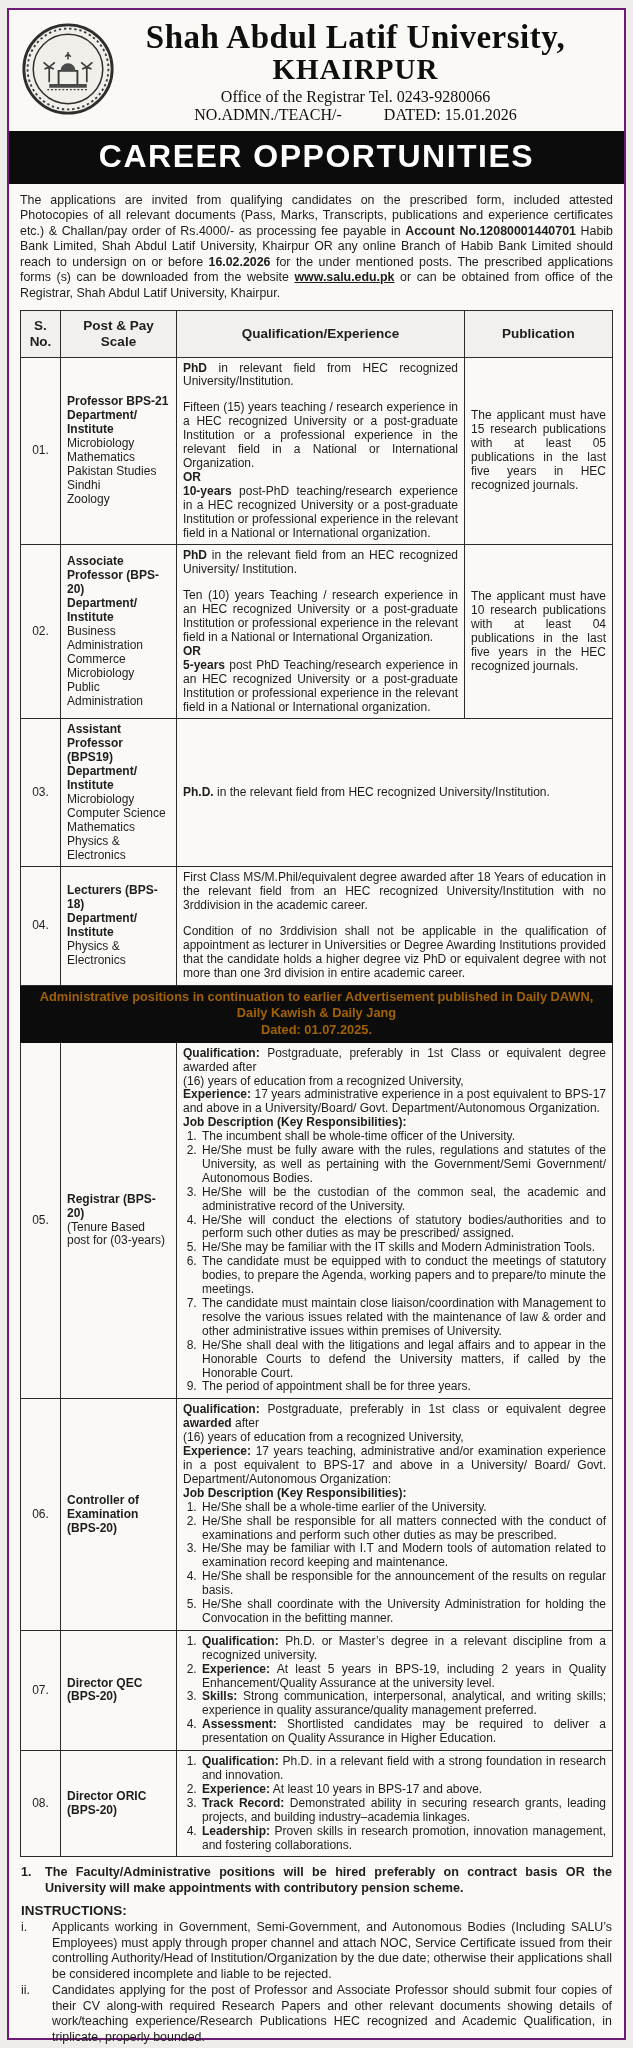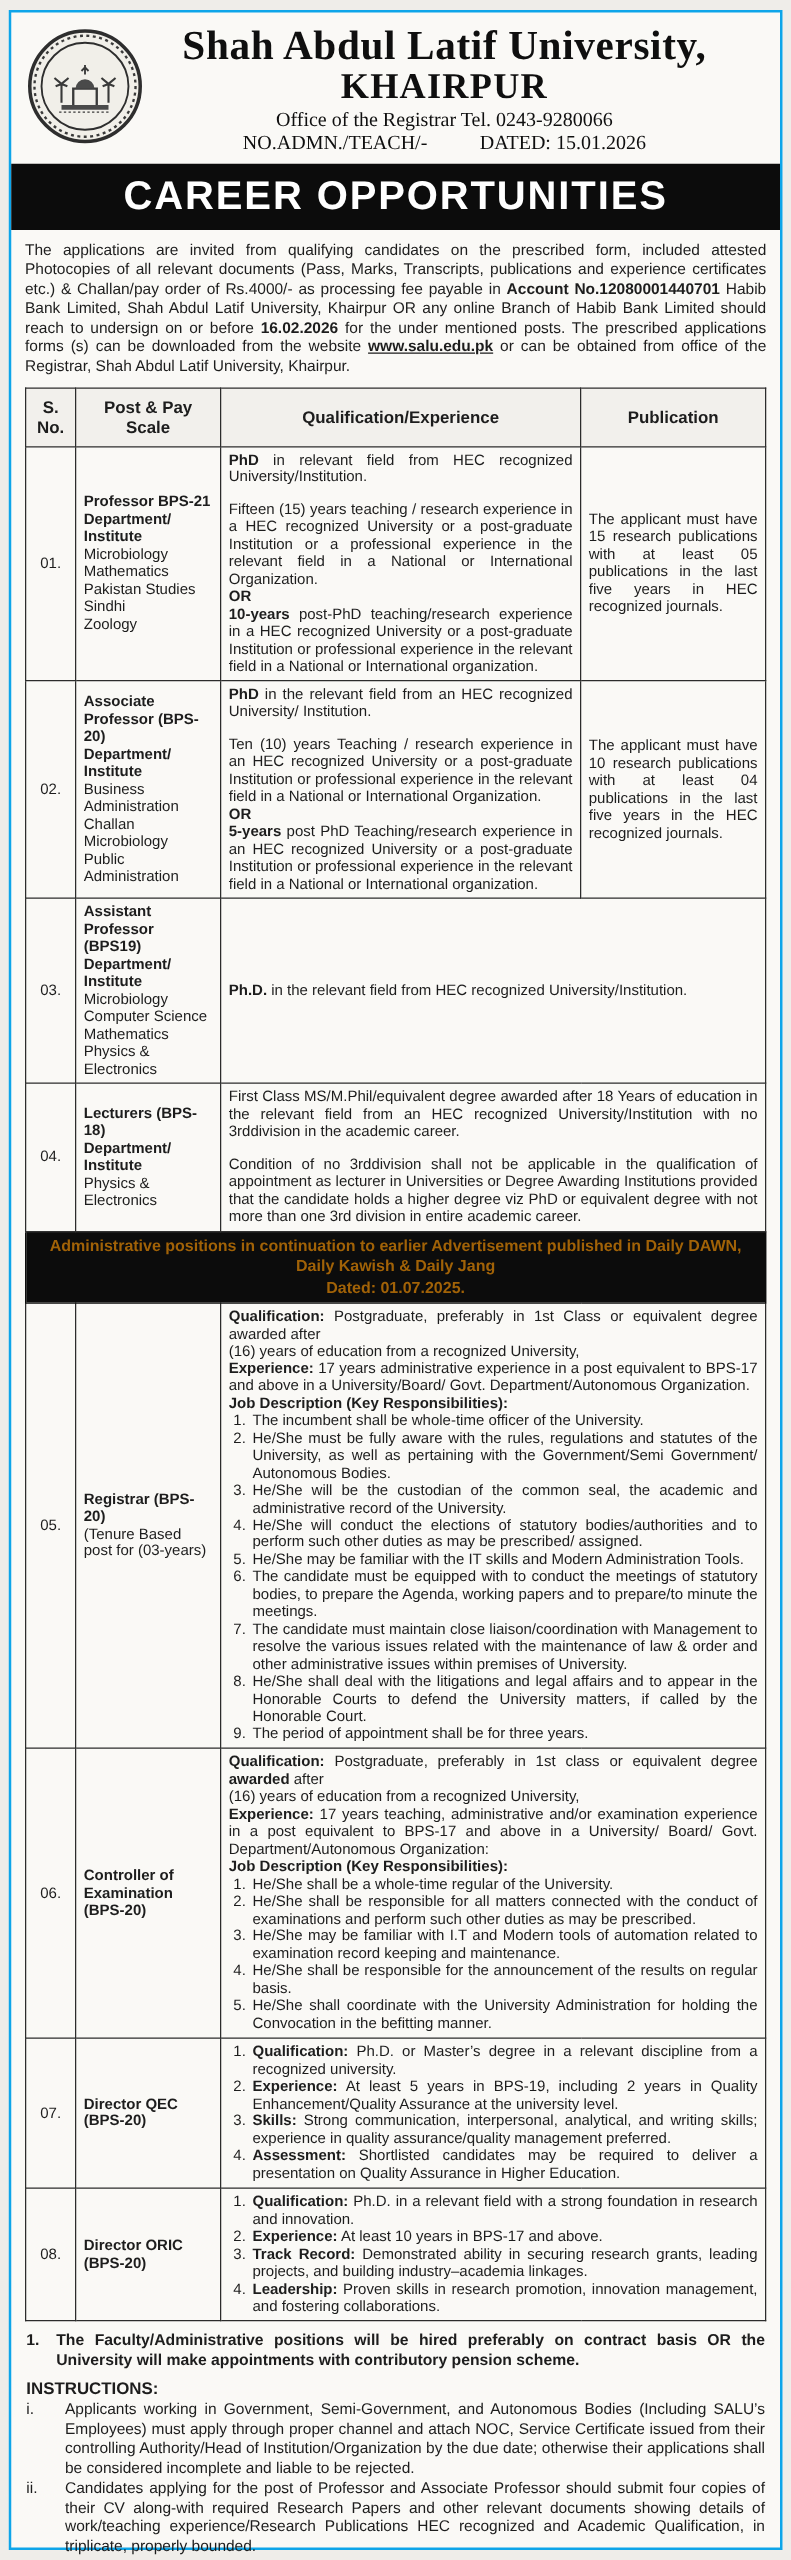--- a/index.html
+++ b/index.html
@@ -1,18 +1,18 @@
 <!DOCTYPE html>
 <html><head>
 <meta charset="utf-8">
 <style>
   * { box-sizing: border-box; }
   body { margin:0; background:#dfddd9; font-family:"Liberation Sans", sans-serif; color:#1d1d1d; }
   .page { width:633px; height:2048px; margin:0 auto; background:#efede9; padding:8px 7px; overflow:hidden; }
-  .frame { border:2px solid #0ea5e9; background:#faf9f6; height:100%; padding:4px 0 0 0; }
+  .frame { border:2px solid #701a75; background:#faf9f6; height:100%; padding:4px 0 0 0; }
 
   
   .letterhead { display:flex; align-items:flex-start; padding:6px 10px 2px 12px; }
   .logo { flex:none; width:94px; padding-top:2px; }
   .head-text { flex:1; text-align:center; font-family:"Liberation Serif", serif; color:#0f0f0f; padding-right:18px; }
   .uni1 { font-size:33px; font-weight:bold; line-height:1.04; letter-spacing:.5px; }
   .uni2 { font-size:29px; font-weight:bold; letter-spacing:1px; line-height:1.05; }
   .office-line { font-size:16px; margin-top:3px; }
   .ref-line { font-size:16px; }
   .ref-gap { display:inline-block; width:42px; }
@@ -107,21 +107,21 @@
           <p><span class="b">PhD</span><span> in relevant field from HEC recognized University/Institution.</span></p>
           <p class="gap"><span>Fifteen (15) years teaching / research experience in a HEC recognized University or a post-graduate Institution or a professional experience in the relevant field in a National or International Organization.</span></p>
           <p><span class="b">OR</span></p>
           <p><span class="b">10-years</span><span> post-PhD teaching/research experience in a HEC recognized University or a post-graduate Institution or professional experience in the relevant field in a National or International organization.</span></p>
         </td>
         <td class="pub">The applicant must have 15 research publications with at least 05 publications in the last five years in HEC recognized journals.</td>
       </tr>
 
       <tr>
         <td class="sno">02.</td>
-        <td class="post"><span class="b">Associate</span><br><span class="b">Professor (BPS-20)</span><br><span class="b">Department/</span><br><span class="b">Institute</span><br><span>Business Administration</span><br><span>Challan</span><br><span>Microbiology</span><br><span>Public Administration</span></td>
+        <td class="post"><span class="b">Associate</span><br><span class="b">Professor (BPS-20)</span><br><span class="b">Department/</span><br><span class="b">Institute</span><br><span>Business Administration</span><br><span>Commerce</span><br><span>Microbiology</span><br><span>Public Administration</span></td>
         <td class="qual">
           <p><span class="b">PhD</span><span> in the relevant field from an HEC recognized University/ Institution.</span></p>
           <p class="gap"><span>Ten (10) years Teaching / research experience in an HEC recognized University or a post-graduate Institution or professional experience in the relevant field in a National or International Organization.</span></p>
           <p><span class="b">OR</span></p>
           <p><span class="b">5-years</span><span> post PhD Teaching/research experience in an HEC recognized University or a post-graduate Institution or professional experience in the relevant field in a National or International organization.</span></p>
         </td>
         <td class="pub">The applicant must have 10 research publications with at least 04 publications in the last five years in the HEC recognized journals.</td>
       </tr>
 
       <tr>
@@ -172,21 +172,21 @@
 
       <tr>
         <td class="sno">06.</td>
         <td class="post"><span class="b">Controller of</span><br><span class="b">Examination</span><br><span class="b">(BPS-20)</span></td>
         <td class="qual" colspan="2">
           <p><span class="b">Qualification:</span><span> Postgraduate, preferably in 1st class or equivalent degree </span><span class="b">awarded</span><span> after</span></p>
           <p><span>(16) years of education from a recognized University,</span></p>
           <p><span class="b">Experience:</span><span> 17 years teaching, administrative and/or examination experience in a post equivalent to BPS-17 and above in a University/ Board/ Govt. Department/Autonomous Organization:</span></p>
           <p><span class="b">Job Description (Key Responsibilities):</span></p>
           <ol class="duties">
-            <li>He/She shall be a whole-time regular of the University.</li>
+            <li>He/She shall be a whole-time earlier of the University.</li>
             <li>He/She shall be responsible for all matters connected with the conduct of examinations and perform such other duties as may be prescribed.</li>
             <li>He/She may be familiar with I.T and Modern tools of automation related to examination record keeping and maintenance.</li>
             <li>He/She shall be responsible for the announcement of the results on regular basis.</li>
             <li>He/She shall coordinate with the University Administration for holding the Convocation in the befitting manner.</li>
           </ol>
         </td>
       </tr>
 
       <tr>
         <td class="sno">07.</td>

